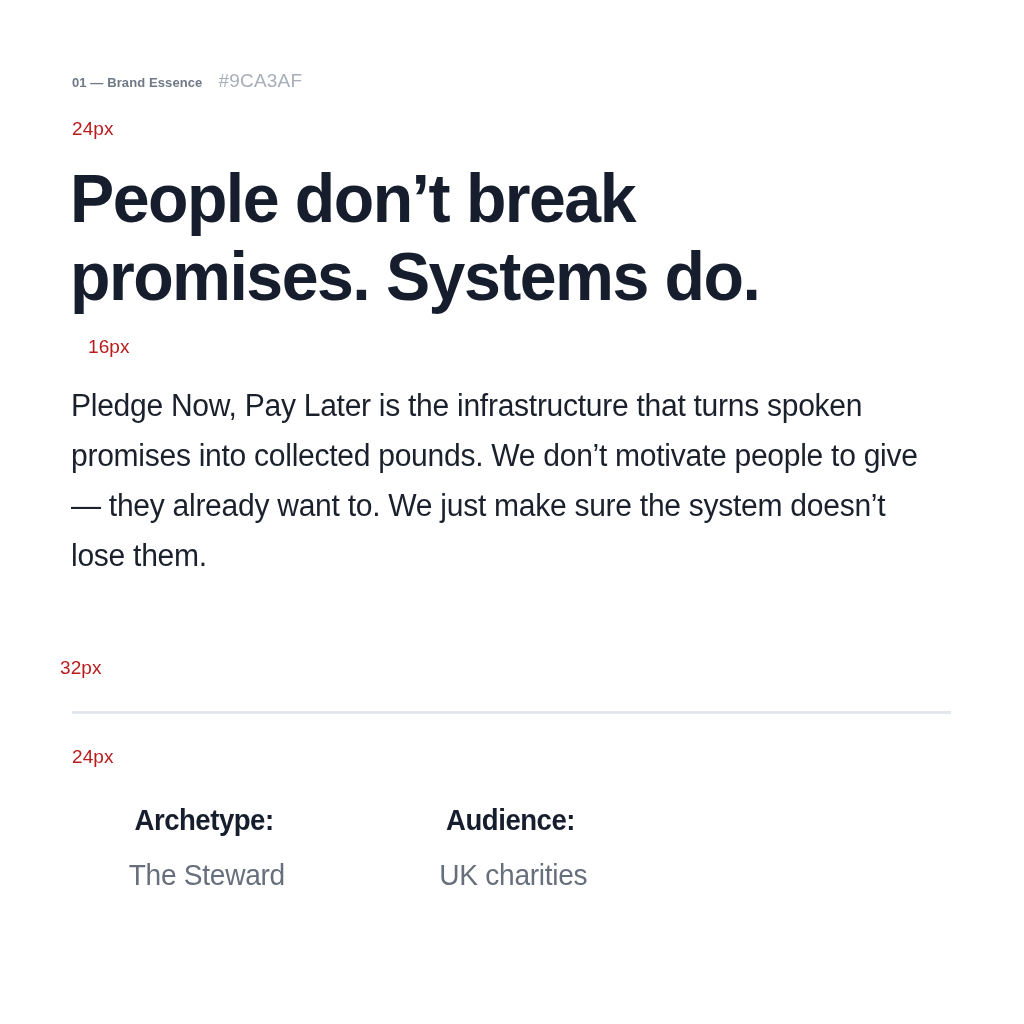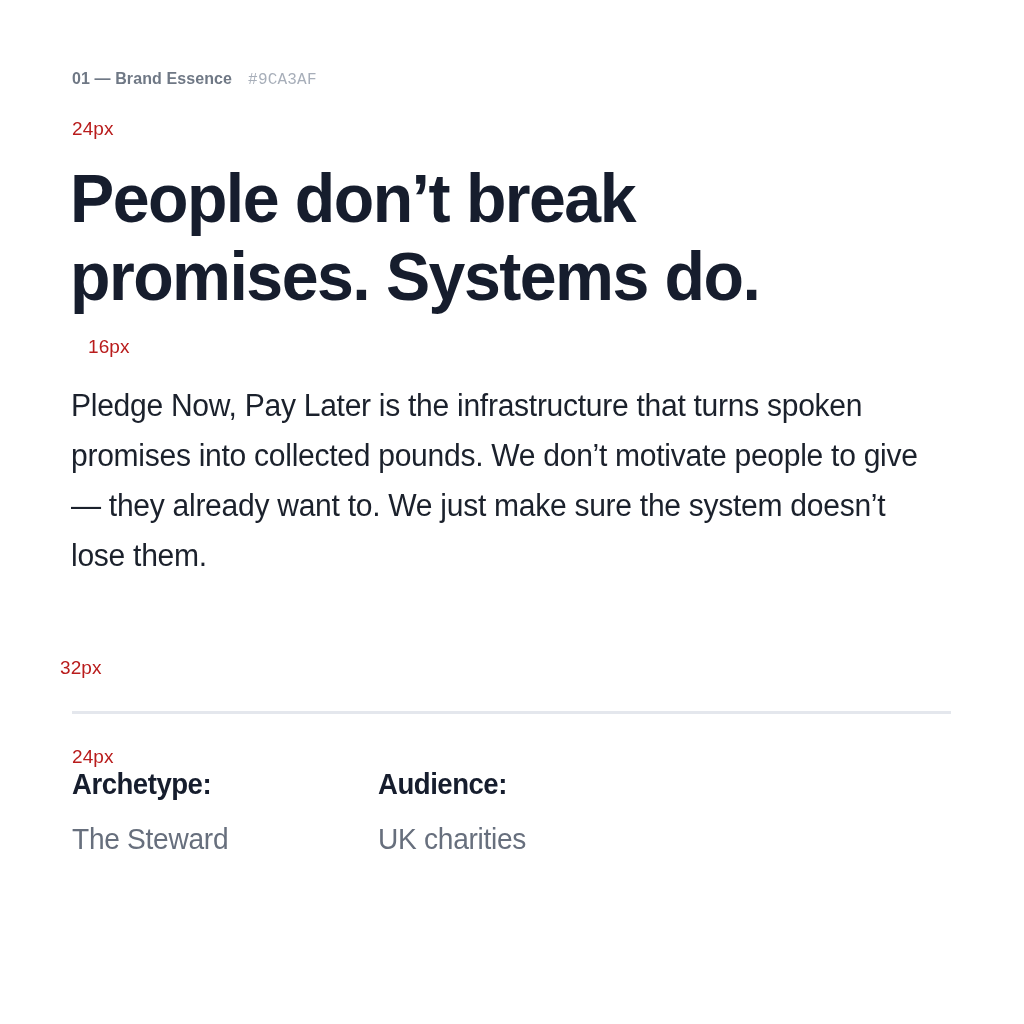--- a/index.html
+++ b/index.html
@@ -28,31 +28,30 @@
   .meta-row {
     position: absolute;
     left: 72px;
     top: 70px;
     display: flex;
     align-items: baseline;
     gap: 16px;
     white-space: nowrap;
   }
   .meta-section {
-    font-size: 16px;
+    font-size: 13px;
     font-weight: 600;
     letter-spacing: 0.1px;
     color: #6F7885;
   }
   .meta-hex {
-    font-size: 16px;
+    font-size: 19px;
     font-weight: 400;
     letter-spacing: 0.2px;
     color: #A7AEB9;
-    font-family: Liberation Mono, monospace;
   }
 
   .size-label {
     font-size: 19px;
     font-weight: 400;
     color: #b91c1c;
     letter-spacing: 0.1px;
   }
   .size-24a { position: absolute; left: 72px; top: 118px; }
   .size-16  { position: absolute; left: 88px; top: 336px; }
@@ -101,24 +100,25 @@
     height: 3px;
     background: #E4E7ED;
     border: 0;
     margin: 0;
   }
 
   
   .attr-grid {
     position: absolute;
     left: 72px;
-    top: 764px;
+    top: 800px;
     width: 880px;
     display: grid;
     grid-template-columns: 306px 307px 267px;
+    text-align: center;
   }
   .attr-col { padding-right: 28px; box-sizing: border-box; }
   .attr-key {
     font-size: 29px;
     line-height: 40px;
     font-weight: 700;
     letter-spacing: -0.5px;
     color: #161D2D;
     white-space: nowrap;
     transform: scaleX(0.95);

